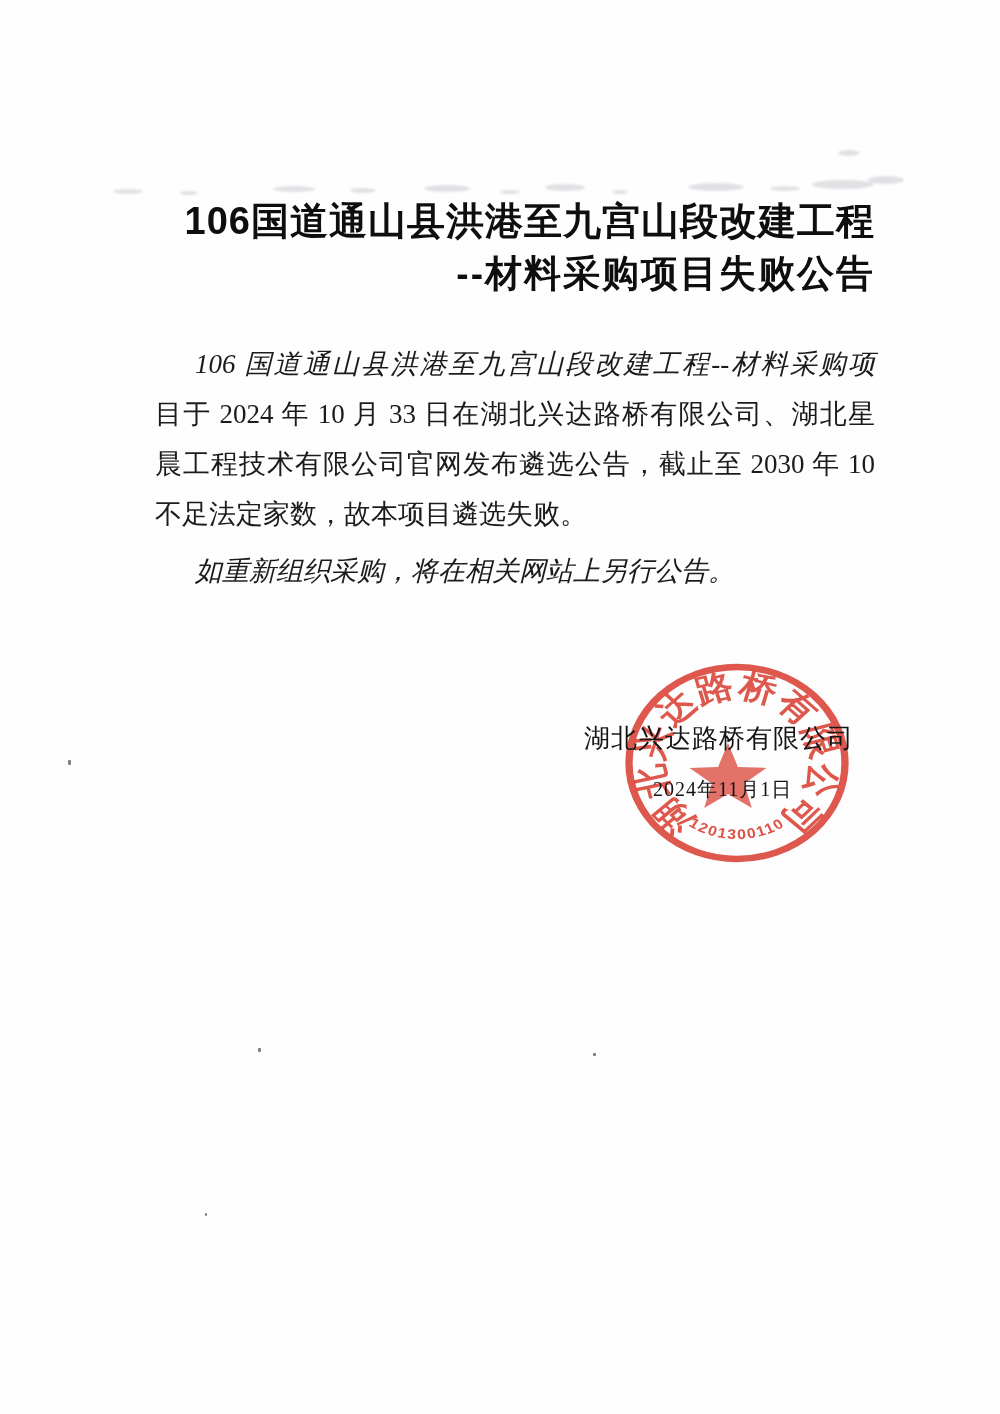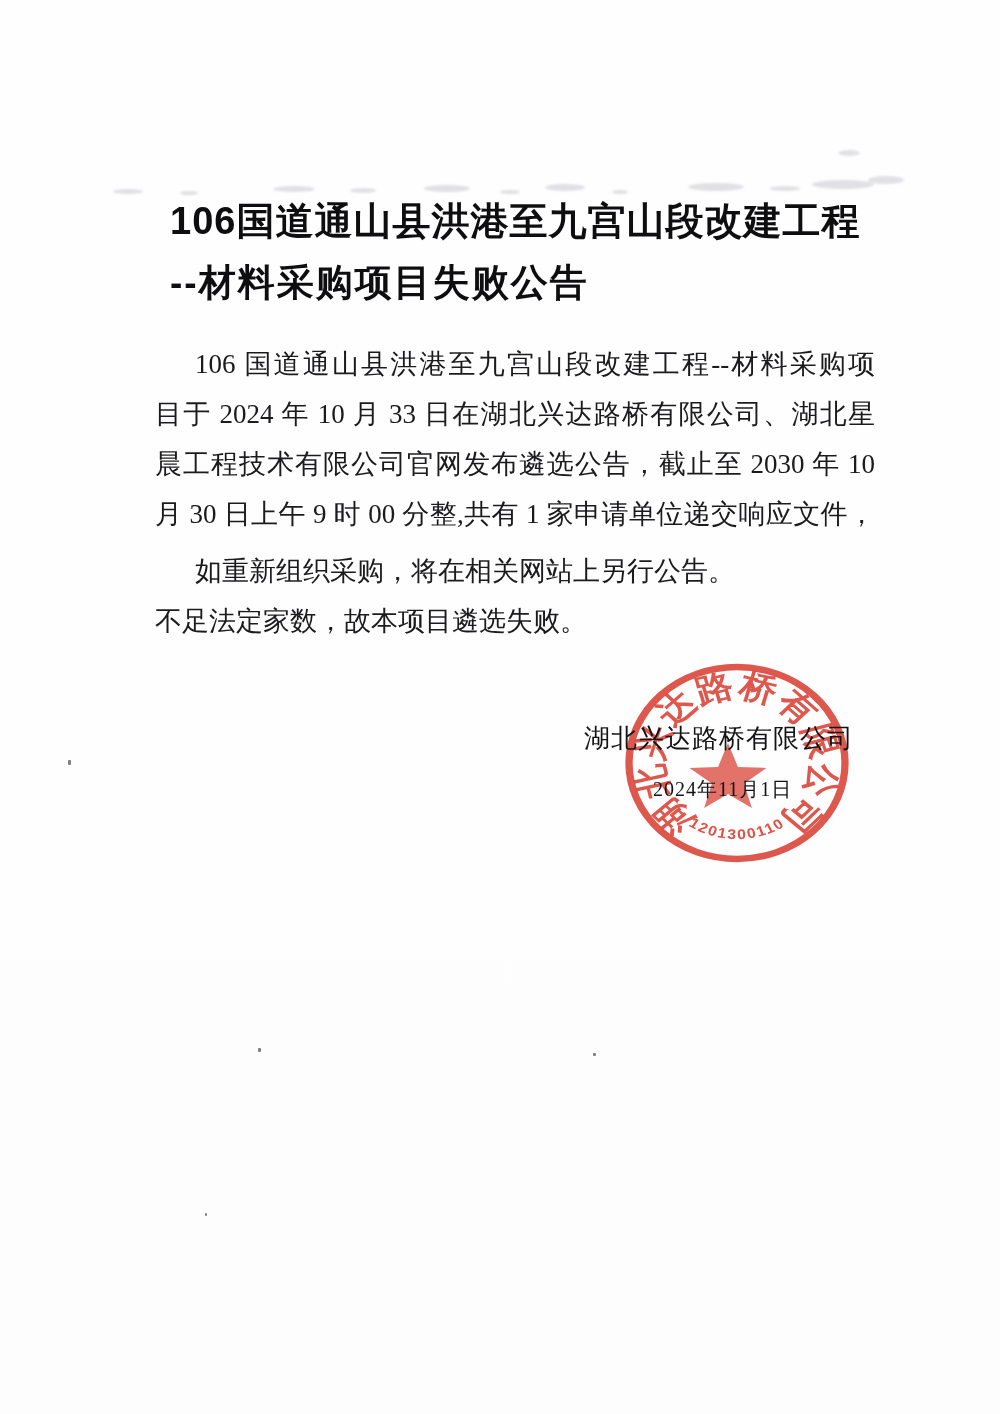--- a/index.html
+++ b/index.html
@@ -11,50 +11,50 @@
     position: relative;
     overflow: hidden;
   }
   .page {
     position: absolute; inset: 0;
     background: linear-gradient(180deg, #fefefe 0%, #fdfdfd 100%);
   }
   
   .title-block {
     position: absolute;
-    top: 196px; left: 170px; width: 720px;
-    text-align: left;
+    top: 196px; left: 155px; width: 720px;
+    text-align: right;
     font-family: "Liberation Sans", "DejaVu Sans", sans-serif;
     font-weight: 700;
     color: #0e0e10;
   }
   .title-line1 {
     font-size: 38px;
     line-height: 50px;
     letter-spacing: 1px;
     white-space: nowrap;
   }
   .title-line2 {
     font-size: 37px;
     line-height: 50px;
     letter-spacing: 2px;
-    margin-top: 12px;
+    margin-top: 3px;
     white-space: nowrap;
   }
   
   .body-block {
     position: absolute;
     top: 339px; left: 155px; width: 720px;
     font-size: 27px;
     line-height: 50px;
     color: #1b1b1e;
   }
   .tline { text-align: justify; }
   .tline.full { text-align-last: justify; }
-  .tline.indent { text-indent: 40px; }
+  .tline.indent { text-indent: 40px; font-style: italic; }
   .para2 { margin-top: 7px; }
   
   .sig-company {
     position: absolute; top: 721px; left: 584px;
     font-size: 26px; letter-spacing: 1px;
     color: #141416; z-index: 3; white-space: nowrap;
   }
   .sig-date {
     position: absolute; top: 776px; left: 653px;
     font-size: 20px; letter-spacing: 1px;
@@ -110,23 +110,22 @@
 
   <div class="title-block">
     <div class="title-line1">106国道通山县洪港至九宫山段改建工程</div>
     <div class="title-line2">--材料采购项目失败公告</div>
   </div>
 
   <div class="body-block">
     <div class="tline full indent">106 国道通山县洪港至九宫山段改建工程--材料采购项</div>
     <div class="tline full">目于 2024 年 10 月 33 日在湖北兴达路桥有限公司、湖北星</div>
     <div class="tline full">晨工程技术有限公司官网发布遴选公告，截止至 2030 年 10</div>
-    <div class="tline full">月 30 日上午 9 时 00 分整,共有 1 家申请单位递交响应文件，</div>
+    <div class="tline">不足法定家数，故本项目遴选失败。</div>
     <div class="tline indent para2">如重新组织采购，将在相关网站上另行公告。</div>
-    <div class="tline">不足法定家数，故本项目遴选失败。</div>
   </div>
 
   <svg class="seal" viewBox="-120 -120 240 240" xmlns="http://www.w3.org/2000/svg">
     <g transform="scale(1.125,1)">
       <circle r="96" fill="none" stroke-width="6.5" stroke-opacity="0.92" stroke="#d93a2c"></circle>
       <path id="sealArcTop" d="M -46.7 46.7 A 66 66 0 1 1 46.7 46.7" fill="none"></path>
       <path id="sealArcBottom" d="M -45 61.3 A 76 76 0 0 0 45 61.3" fill="none"></path>
       <text font-size="33" letter-spacing="1" fill-opacity="0.92" fill="#d93a2c">
         <textPath href="#sealArcTop" startOffset="50%" text-anchor="middle">湖北兴达路桥有限公司</textPath>
       </text>

